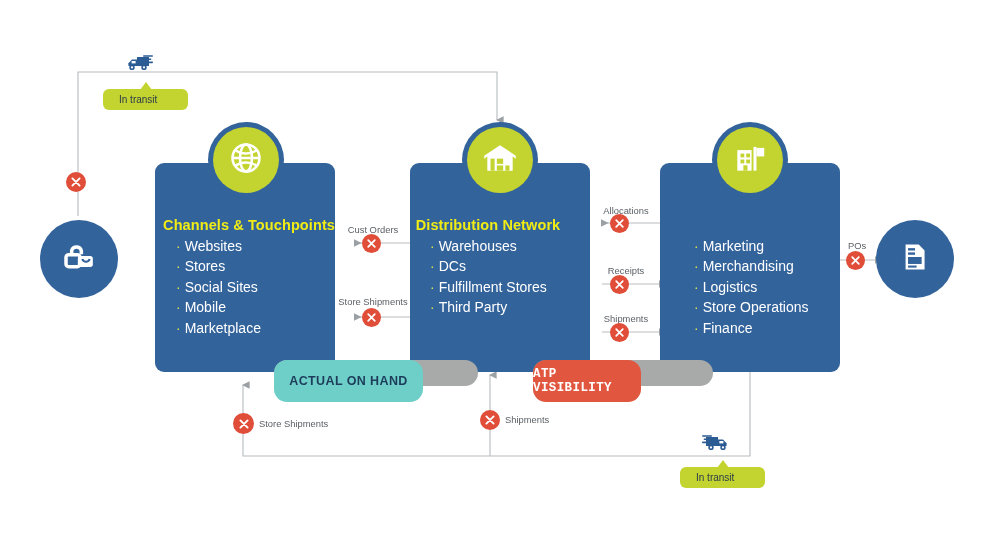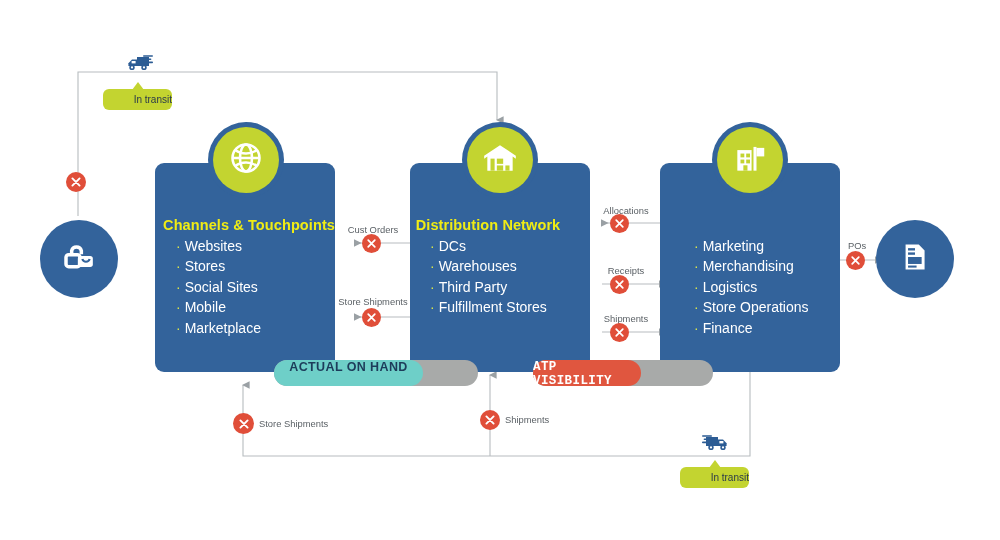--- a/index.html
+++ b/index.html
@@ -23,26 +23,26 @@
 
   .xbadge{position:absolute;border-radius:50%;background:#e04e39;
     display:flex;align-items:center;justify-content:center;color:#fff;
     font-size:12px;font-weight:bold;line-height:1;}
   .xbadge svg{display:block;}
 
   .flowlabel{position:absolute;color:#5b6166;font-size:9.4px;white-space:nowrap;text-align:center;}
   .flowlabel.left-al{text-align:left;}
 
   .tag{position:absolute;background:#c3d430;border-radius:6px;color:#2b3a4a;
-    font-size:10px;display:flex;align-items:center;justify-content:flex-end;}
+    font-size:10px;display:flex;align-items:center;justify-content:flex-start;padding-left:16px;}
   .tag .notch{position:absolute;top:-7px;left:50%;margin-left:-6px;width:0;height:0;
     border-left:6px solid transparent;border-right:6px solid transparent;border-bottom:8px solid #c3d430;}
 
   .bar-track{position:absolute;height:26px;border-radius:13px;background:#a8aaa9;}
-  .bar-fill{position:absolute;height:26px;border-radius:13px;display:flex;align-items:flex-start;
+  .bar-fill{position:absolute;height:42px;border-radius:13px;display:flex;align-items:center;
     justify-content:center;font-size:12.5px;font-weight:bold;letter-spacing:.4px;}
   .bar-teal{background:#6ecfc8;color:#1d3c5a;}
   .bar-red{background:#e0563f;color:#ffffff;}
 
   .truck{position:absolute;}
 </style>
 </head>
 <body>
 
 <div id="stage">
@@ -89,24 +89,24 @@
     <li><span class="bul">·</span><span>Stores</span></li>
     <li><span class="bul">·</span><span>Social Sites</span></li>
     <li><span class="bul">·</span><span>Mobile</span></li>
     <li><span class="bul">·</span><span>Marketplace</span></li>
   </ul>
 
   <div class="panel" style="left:410px;top:163px;width:180px;height:209px;">
   </div>
   <div class="panel-title" style="left:410px;top:217px;width:156px;">Distribution Network</div>
   <ul class="panel-list" style="left:430px;top:236px;width:165px;">
+    <li><span class="bul">·</span><span>Warehouses</span></li>
     <li><span class="bul">·</span><span>DCs</span></li>
-    <li><span class="bul">·</span><span>Warehouses</span></li>
+    <li><span class="bul">·</span><span>Fulfillment Stores</span></li>
     <li><span class="bul">·</span><span>Third Party</span></li>
-    <li><span class="bul">·</span><span>Fulfillment Stores</span></li>
   </ul>
 
   <div class="panel" style="left:660px;top:163px;width:180px;height:209px;">
   </div>
   <ul class="panel-list" style="left:694px;top:236px;width:165px;">
     <li><span class="bul">·</span><span>Marketing</span></li>
     <li><span class="bul">·</span><span>Merchandising</span></li>
     <li><span class="bul">·</span><span>Logistics</span></li>
     <li><span class="bul">·</span><span>Store Operations</span></li>
     <li><span class="bul">·</span><span>Finance</span></li>

